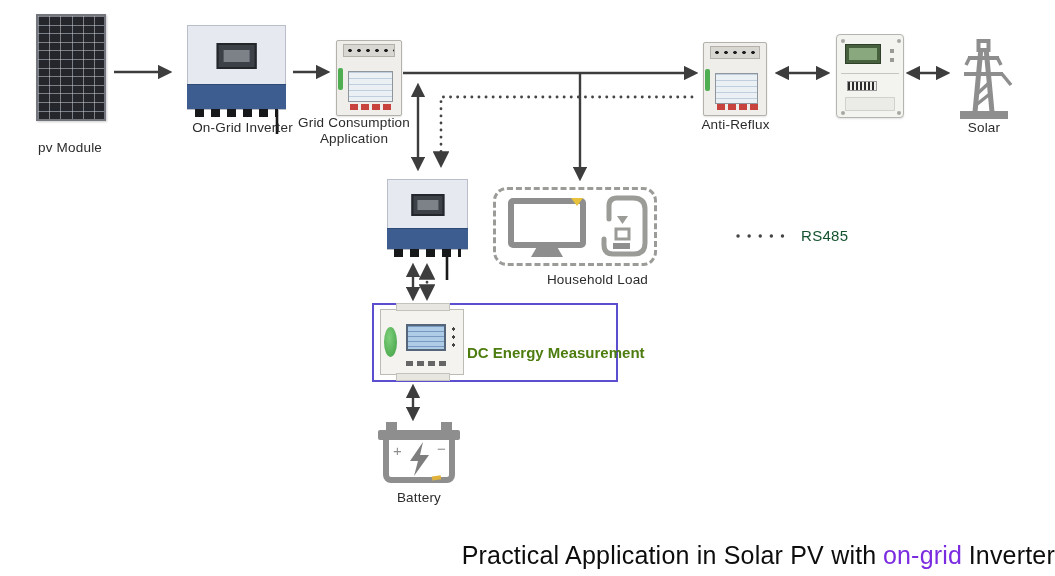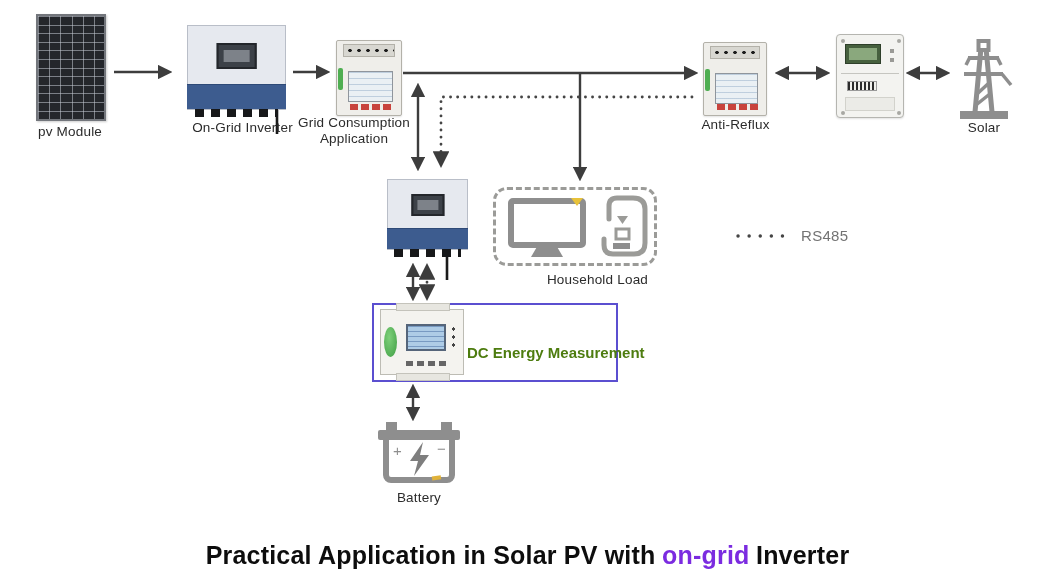--- a/index.html
+++ b/index.html
@@ -75,24 +75,24 @@
   .tpm .bottom { position:absolute; left:8px; right:8px; bottom:6px; height:14px; border:1px solid #d2d2cc; background:#ebebe7; }
 
   
   .household-box { position:absolute; left:493px; top:187px; width:164px; height:79px;
     border:3px dashed #9b9b98; border-radius:14px; }
 
   
   .dc-box { position:absolute; left:372px; top:303px; width:246px; height:79px; border:2px solid #5b4fd0; }
   .dc-text { position:absolute; left:467px; top:344px; font-size:15px; font-weight:600; color:#4d7c0f; white-space:nowrap; }
 
-  .rs485-text { position:absolute; left:801px; top:227px; font-size:15px; color:#737373; letter-spacing:.3px; }
-
-  .title { position:absolute; left:0; width:1055px; top:541px; text-align:center;
-    font-size:25px; font-weight:bold; color:#0d0d0d; letter-spacing:.2px; }
+  .rs485-text { position:absolute; left:801px; top:227px; font-size:15px; color:#14532d; letter-spacing:.3px; }
+
+  .title { position:absolute; left:0; width:1055px; top:541px; text-align:right;
+    font-size:25px; font-weight:normal; color:#0d0d0d; letter-spacing:.2px; }
   .title .hl { color:#7b2be0; margin:0 .26em; }
 </style>
 </head>
 <body>
 
 <div>
 
   <svg class="wires" width="1055" height="576" viewBox="0 0 1055 576">
     <defs>
       <marker id="ah" viewBox="0 0 10 10" refX="7" refY="5" markerWidth="6" markerHeight="6" orient="auto-start-reverse">
@@ -115,21 +115,21 @@
       <path d="M427,268 V296" marker-start="url(#ah)" marker-end="url(#ah)"></path>
     </g>
     <g stroke="#1a1a1a" stroke-width="2.6" fill="none">
       <path d="M277,108 V134"></path>
       <path d="M447,252 V280"></path>
     </g>
     <path d="M738,236 H786" stroke="#454545" stroke-width="3.4" stroke-linecap="round" stroke-dasharray="0.1 11" fill="none"></path>
   </svg>
 
   <div class="pv-panel"></div>
-  <div class="label" style="left:14px;top:124px;width:112px">pv Module</div>
+  <div class="label" style="left:14px;top:140px;width:112px">pv Module</div>
 
   <div class="inverter" style="left:187px;top:25px;width:99px;height:85px">
     <div class="inv-screen"></div>
     <div class="inv-band"></div>
     <div class="inv-terms"></div>
   </div>
   <div class="label" style="left:176px;top:120px;width:133px">On-Grid Inverter</div>
 
   <div class="din" style="left:336px;top:40px;width:66px;height:76px">
     <div class="terms"></div>

